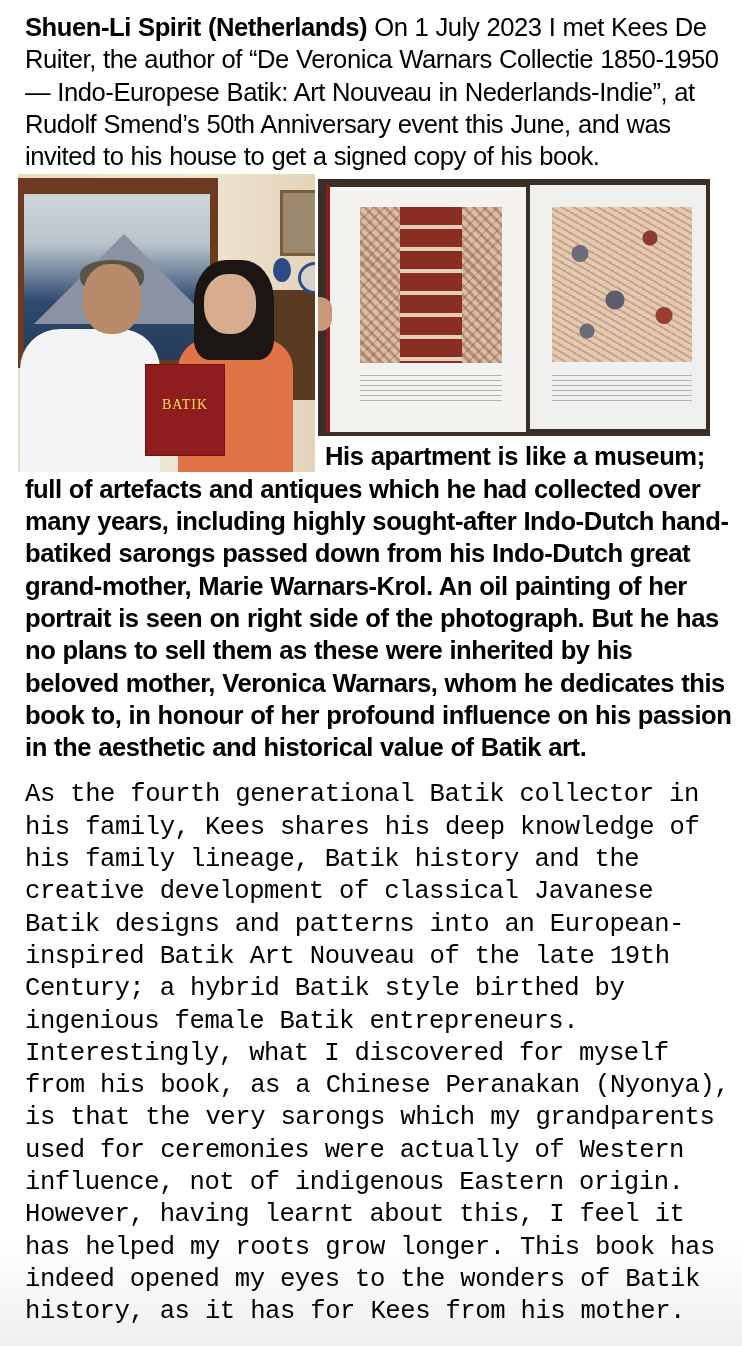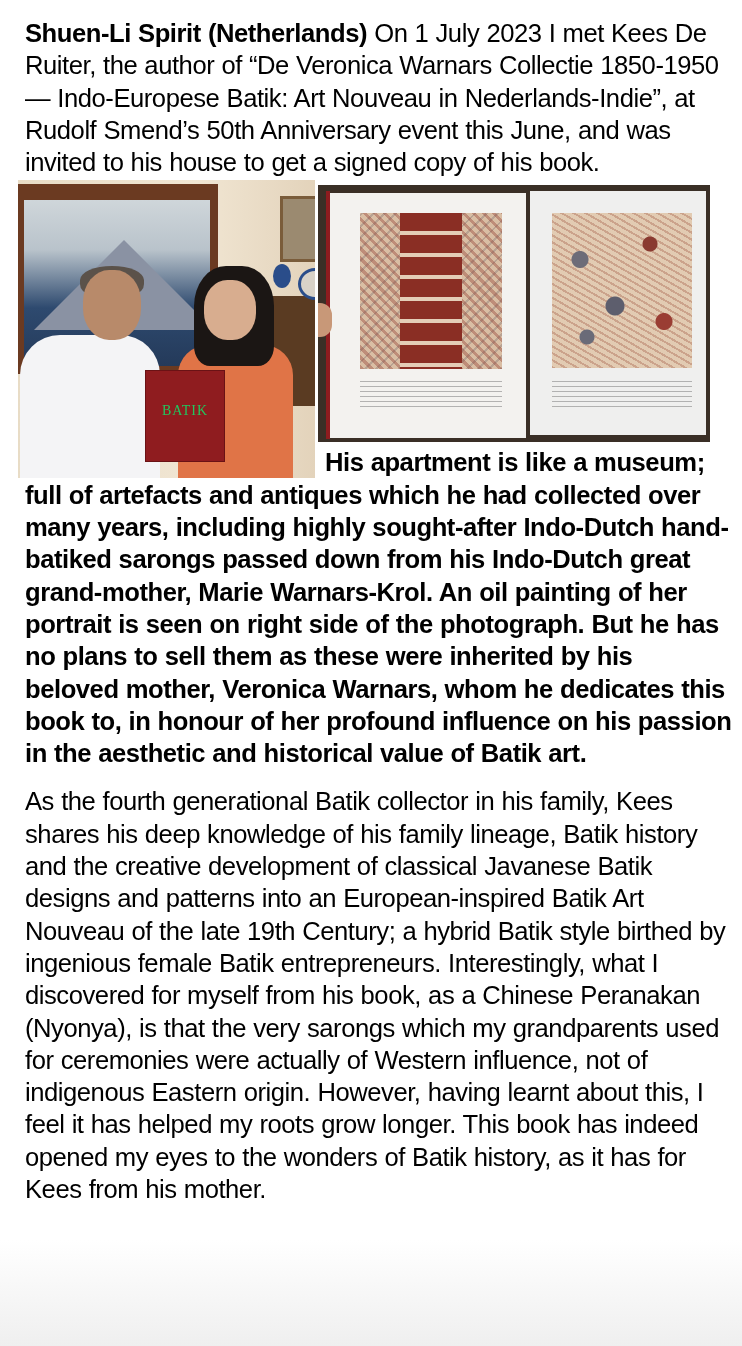--- a/index.html
+++ b/index.html
@@ -4,30 +4,30 @@
 <style>
   html, body { margin: 0; padding: 0; }
   body {
     width: 742px; height: 1346px; overflow: hidden;
     background: linear-gradient(to bottom, #ffffff 0px, #ffffff 1240px, #efefef 1346px);
     font-family: "Liberation Sans", sans-serif;
     color: #000;
   }
   .page {
     position: relative;
-    padding: 17px 10px 0 25px;
+    padding: 11px 10px 0 25px;
     font-size: 25.6px;
     line-height: 32.3px;
     letter-spacing: -0.45px;
     word-spacing: 0.5px;
   }
   .lead-bold { font-weight: bold; }
   p { margin: 0; }
   .p2 { margin-top: 8px; font-weight: bold; }
-  .p4 { margin-top: 16px; }
+  .p4 { margin-top: 16px; font-family: Liberation Mono, monospace; }
   .photo {
     float: left;
     position: relative;
     overflow: hidden;
   }
   .photo1 {
     width: 297px; height: 298px;
     margin: 2px 10px 0 -7px;
     background: #d9cdb8;
   }
@@ -47,21 +47,21 @@
   .p1-cabinet { position:absolute; left:244px; top:116px; width:53px; height:110px; background:#5a3b22; }
   .p1-vase { position:absolute; left:255px; top:84px; width:18px; height:24px; border-radius:50%; background:#2a4d8a; }
   .p1-plate { position:absolute; left:280px; top:88px; width:28px; height:26px; border-radius:50%; background:#d8d2c8; border:3px solid #2a4d8a; }
   .p1-man-body { position:absolute; left:2px; top:155px; width:140px; height:150px; background:#f4f4f6; border-radius:40px 40px 0 0; }
   .p1-man-head { position:absolute; left:65px; top:90px; width:58px; height:70px; background:#b88a6a; border-radius:45%; }
   .p1-man-hair { position:absolute; left:62px; top:86px; width:64px; height:28px; background:#5b524a; border-radius:50% 50% 10px 10px; }
   .p1-woman-body { position:absolute; left:160px; top:165px; width:115px; height:140px; background:#e07447; border-radius:30px 30px 0 0; }
   .p1-woman-hair { position:absolute; left:176px; top:86px; width:80px; height:100px; background:#1b1614; border-radius:40% 40% 20% 20%; }
   .p1-woman-face { position:absolute; left:186px; top:100px; width:52px; height:60px; background:#d8ad8f; border-radius:45%; }
   .p1-book { position:absolute; left:127px; top:190px; width:78px; height:90px; background:#8f1c1f; border:1px solid #6a1215; }
-  .p1-book-title { position:absolute; left:0; right:0; top:32px; text-align:center; color:#22c55e; font-family:"Liberation Serif",serif; font-size:14px; letter-spacing:1px; line-height:16px; }
+  .p1-book-title { position:absolute; left:0; right:0; top:32px; text-align:center; color:#fde047; font-family:"Liberation Serif",serif; font-size:14px; letter-spacing:1px; line-height:16px; }
   
   .p2-left { position:absolute; left:12px; top:8px; width:196px; height:245px; background:#f3f2ef; }
   .p2-right { position:absolute; left:212px; top:6px; width:176px; height:244px; background:#efefee; }
   .p2-cover-edge { position:absolute; left:8px; top:6px; width:4px; height:248px; background:#8d1c1f; }
   .p2-batik1 { position:absolute; left:42px; top:28px; width:142px; height:156px;
     background:
       repeating-linear-gradient(45deg, rgba(140,50,40,0.35) 0 3px, transparent 3px 7px),
       repeating-linear-gradient(-45deg, rgba(90,80,90,0.25) 0 2px, transparent 2px 8px),
       #d9bea4; }
   .p2-batik1-center { position:absolute; left:40px; top:0; width:62px; height:156px; background:repeating-linear-gradient(180deg,#8a2e24 0 18px,#e4cdb7 18px 22px); }

